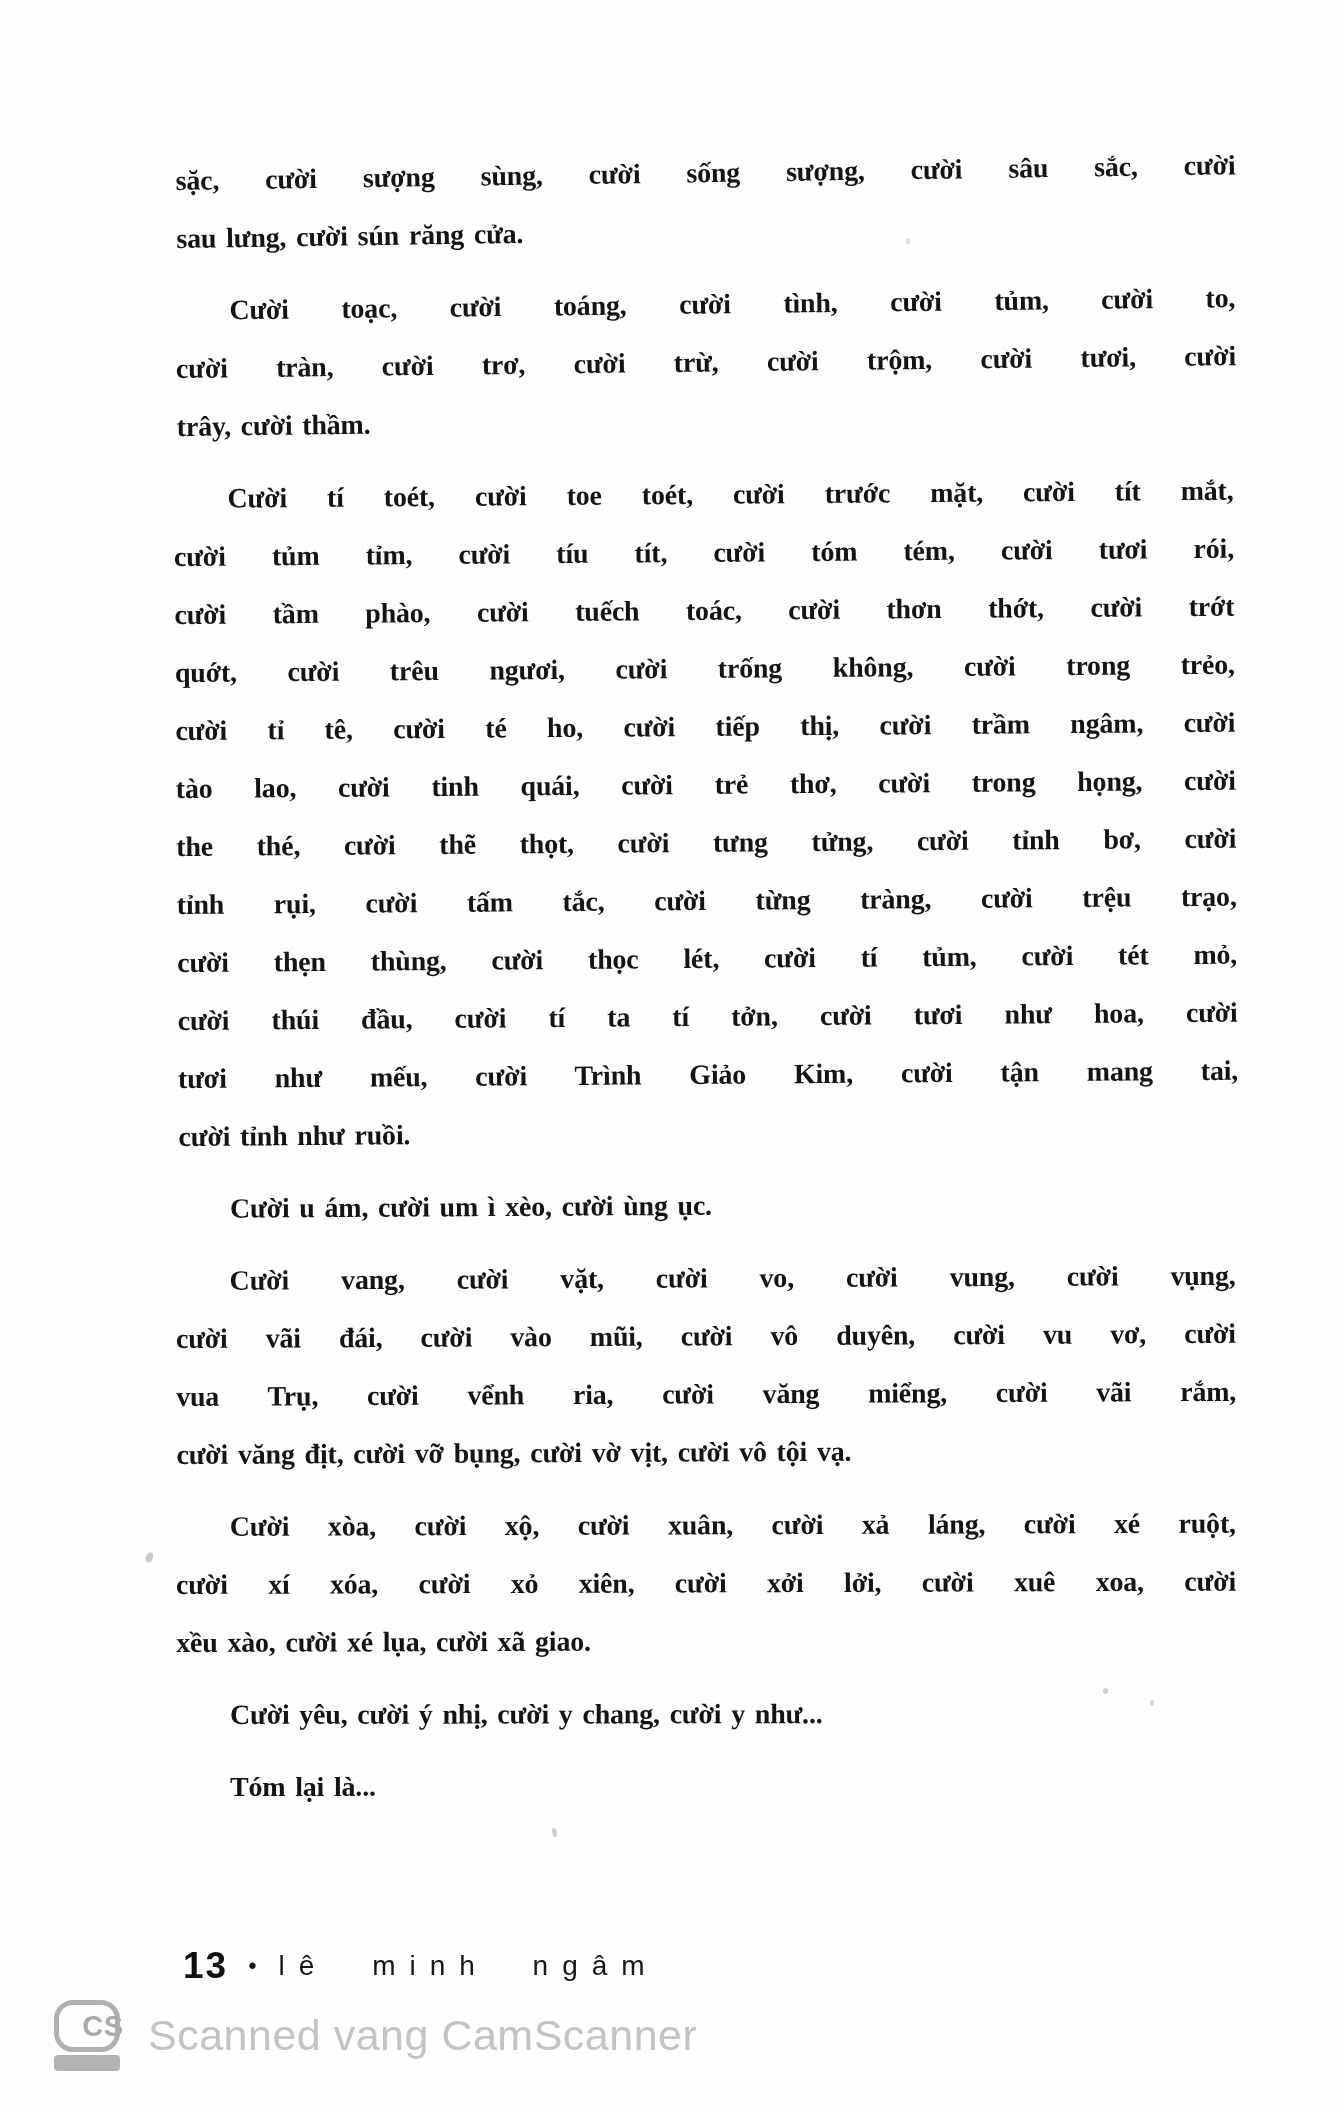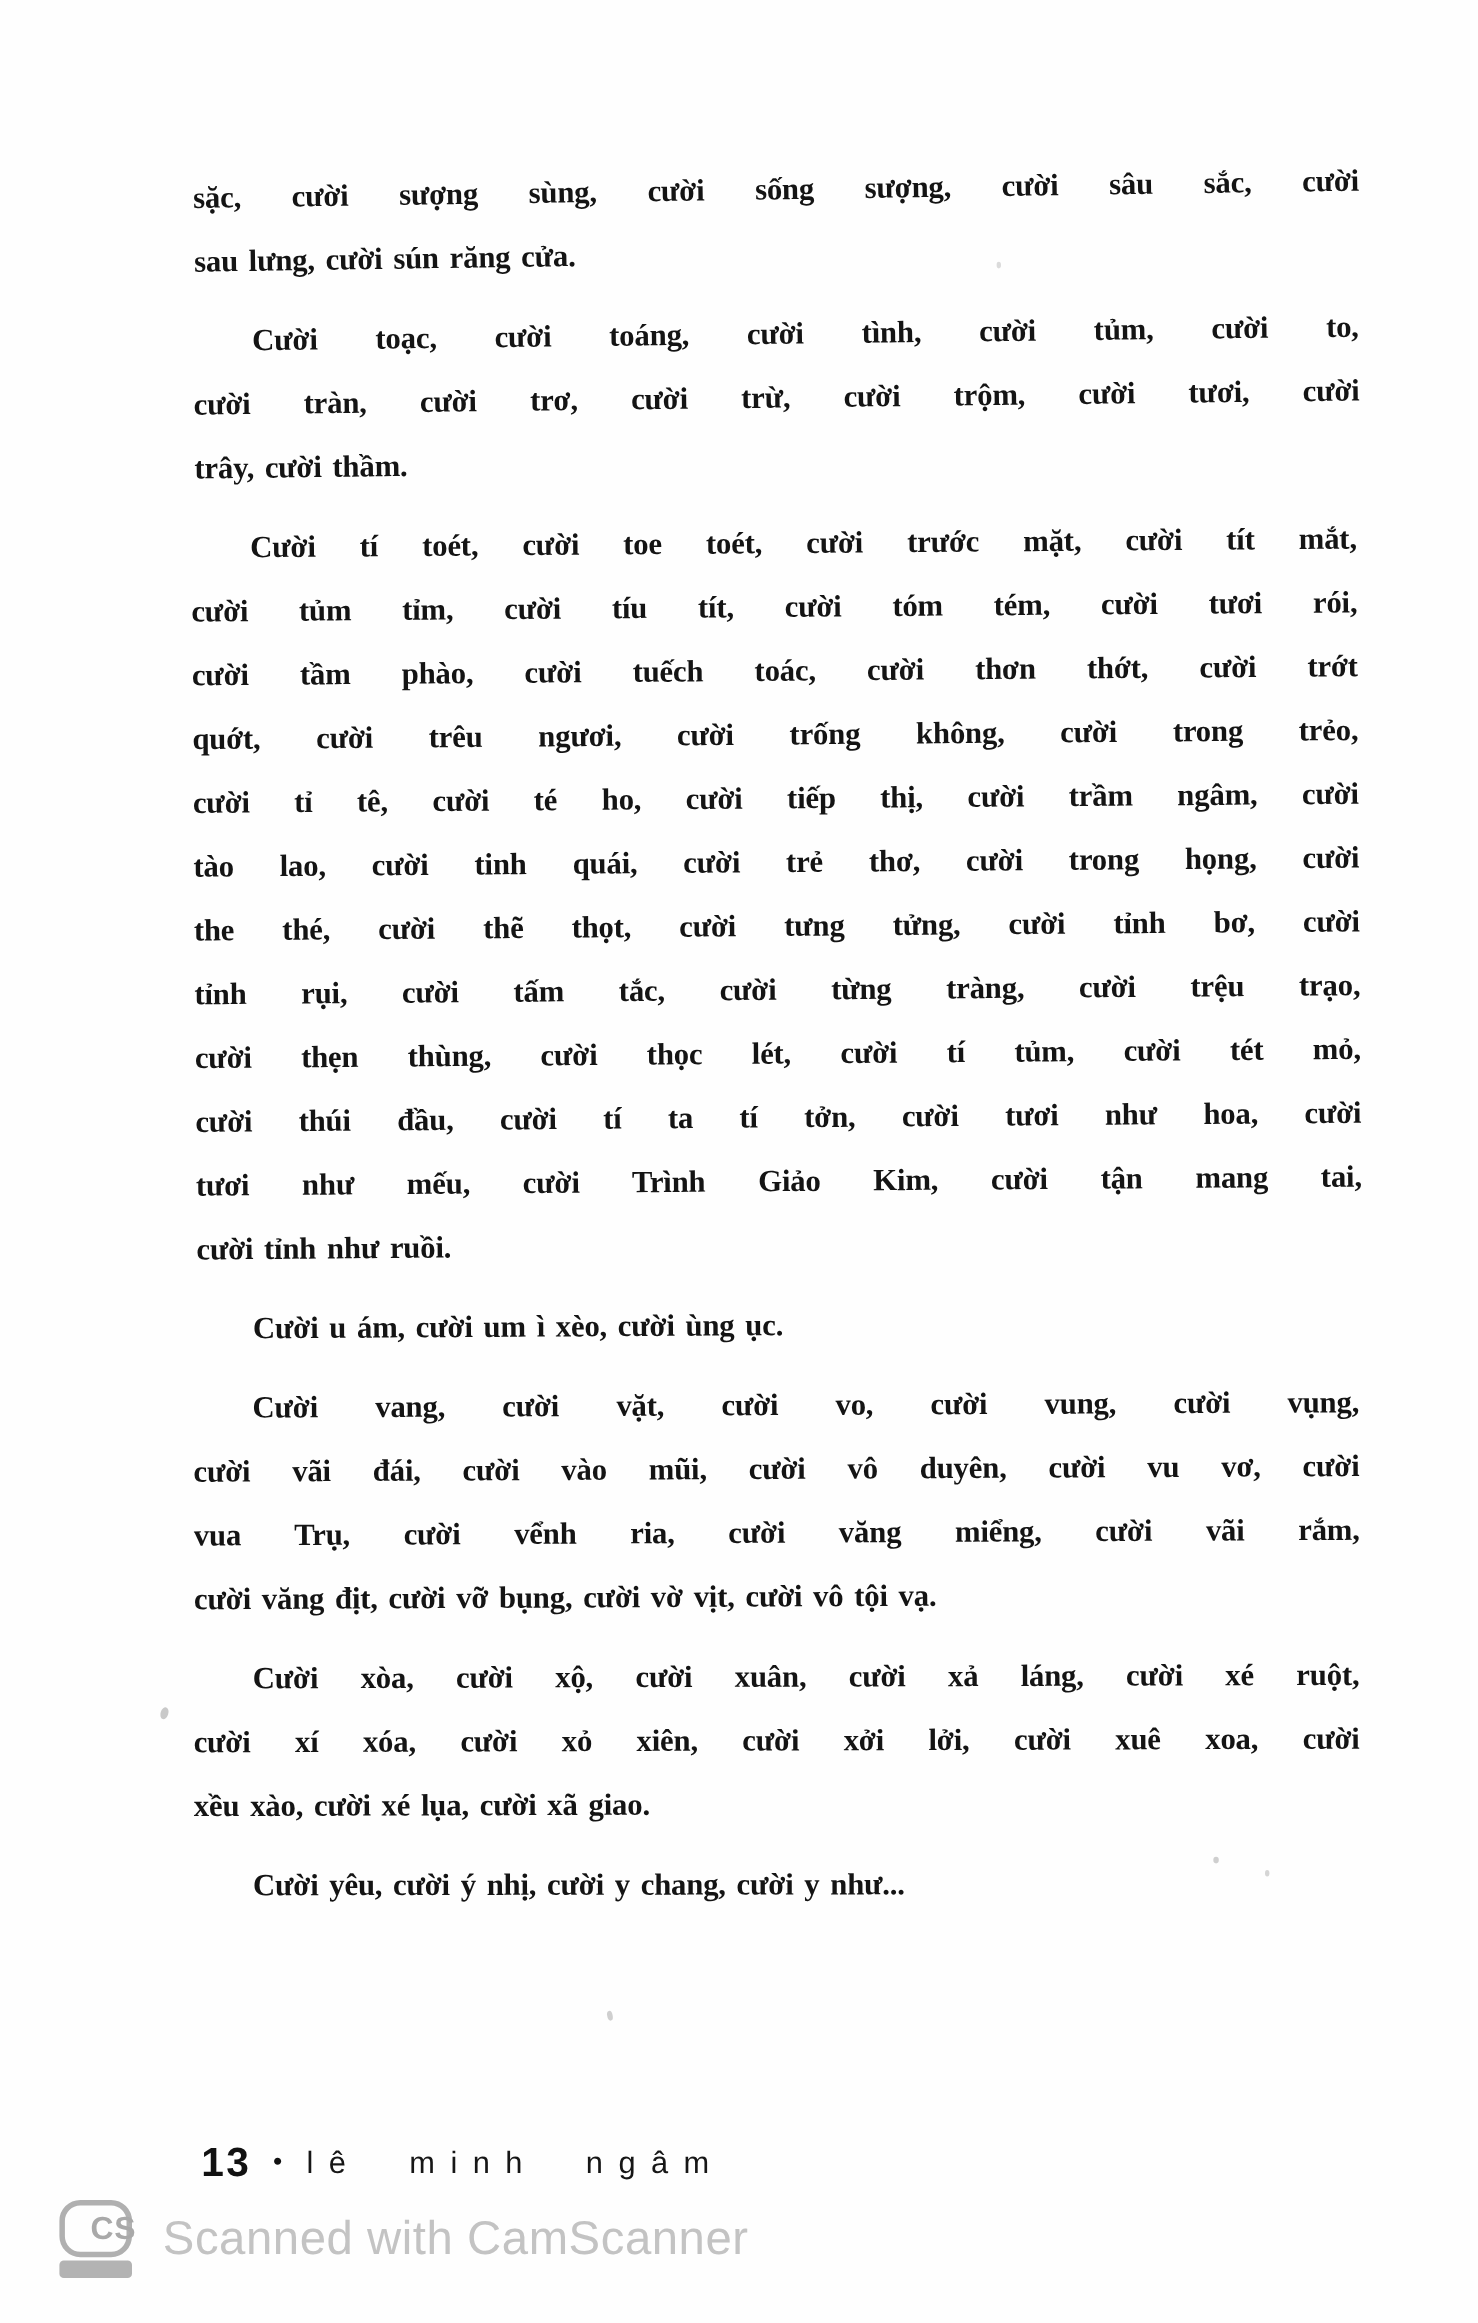--- a/index.html
+++ b/index.html
@@ -121,34 +121,37 @@
         <div class="line">cười văng địt, cười vỡ bụng, cười vờ vịt, cười vô tội vạ.</div>
       </div>
       <div class="para p6">
         <div class="line just indent">Cười xòa, cười xộ, cười xuân, cười xả láng, cười xé ruột,</div>
         <div class="line just">cười xí xóa, cười xỏ xiên, cười xởi lởi, cười xuê xoa, cười</div>
         <div class="line">xều xào, cười xé lụa, cười xã giao.</div>
       </div>
       <div class="para p7">
         <div class="line indent">Cười yêu, cười ý nhị, cười y chang, cười y như...</div>
       </div>
+      <div class="para p8">
+        <div class="line indent">Tóm lại là...</div>
+      </div>
     </main>
 
   <div class="footer">
     <span class="pagenum">13</span>
     <span class="dot">•</span>
     <span class="author">lê minh ngâm</span>
   </div>
 
   <div class="watermark">
     <div class="cs-icon">
       <div class="cs-box">CS</div>
       <div class="cs-bar"></div>
     </div>
-    <span class="wm-text">Scanned with CamScanner</span>
+    <span class="wm-text">Scanned vang CamScanner</span>
   </div>
 
   <span class="speck sp1"></span>
   <span class="speck sp2"></span>
   <span class="speck sp3"></span>
   <span class="speck sp4"></span>
   <span class="speck sp5"></span>
 
 </div>
 

